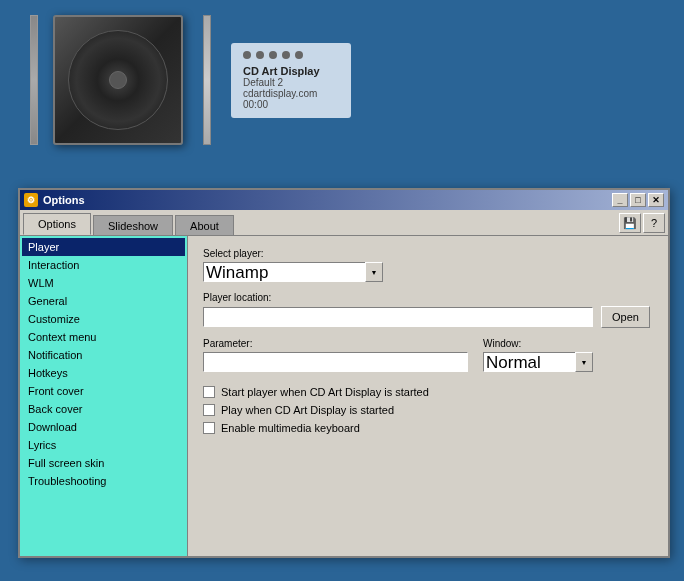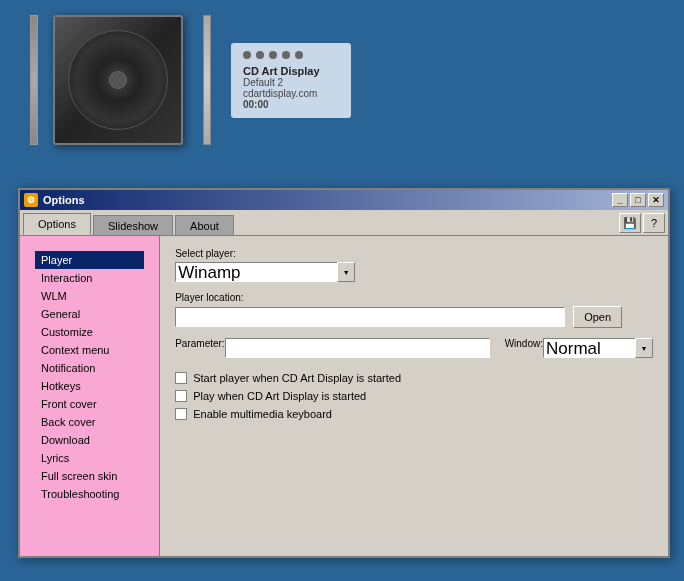--- a/index.html
+++ b/index.html
@@ -101,21 +101,20 @@
     }
 
     .widget-info .app-url {
       font-size: 10px;
       color: #444;
     }
 
     .widget-info .app-time {
       font-size: 10px;
       color: #444;
-      font-weight: bold;
     }
 
     
     .dialog {
       position: absolute;
       top: 188px;
       left: 18px;
       width: 652px;
       height: 370px;
       background: #d4d0c8;
@@ -226,23 +225,23 @@
 
     
     .dialog-body {
       display: flex;
       height: calc(100% - 46px);
     }
 
     
     .sidebar {
       width: 168px;
-      background: #f9a8d4;
+      background: #5eead4;
       border-right: 1px solid #808080;
-      padding: 15px;
+      padding: 2px;
       height: 100%;
       overflow-y: auto;
     }
 
     .sidebar-item {
       padding: 3px 6px;
       font-size: 11px;
       cursor: pointer;
       color: #000;
     }
@@ -350,21 +349,21 @@
       cursor: pointer;
     }
 
     .two-col {
       display: flex;
       gap: 15px;
     }
 
     .two-col .col {
       display: flex;
-      flex-direction: row;
+      flex-direction: column;
     }
 
     .player-select-wrapper {
       position: relative;
       width: 180px;
     }
 
     .player-select {
       width: 180px;
       padding-right: 20px;

